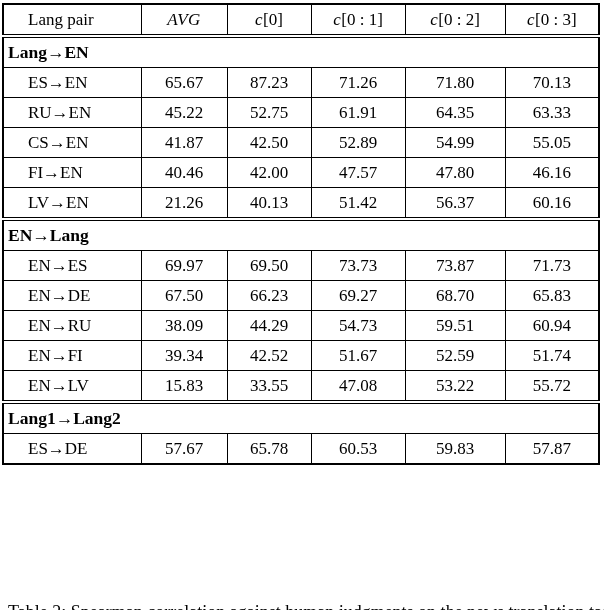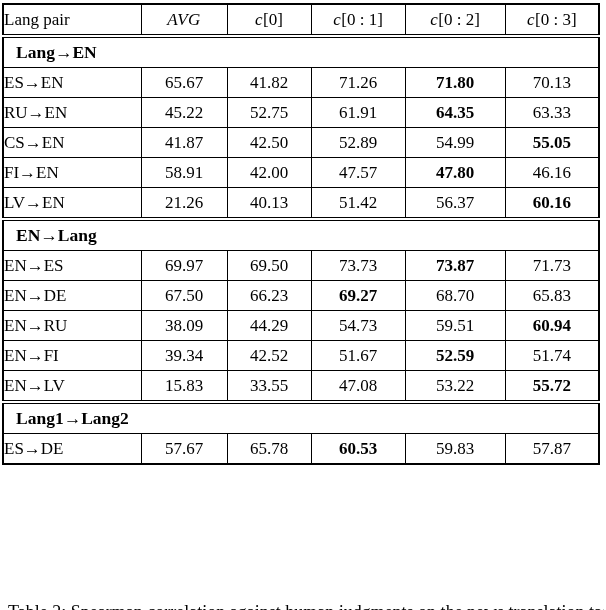--- a/index.html
+++ b/index.html
@@ -30,30 +30,30 @@
     font-size: 17px;
     font-weight: normal;
     text-align: center;
     padding: 0 2px;
     white-space: nowrap;
     overflow: hidden;
   }
   th { border-bottom: 4px double #000000; text-align: center; }
   th.first, td.pair {
     text-align: left;
-    padding-left: 0;
+    padding-left: 24px;
   }
   tr.section-row td {
     text-align: left;
-    padding-left: 12px;
+    padding-left: 4px;
     font-weight: bold;
     font-size: 17.5px;
   }
   tr.section-row.rule-top td { border-top: 4px double #000000; font-family: Liberation Serif, serif; }
-  td.best { font-weight: bold; }
+  td.best { font-weight: normal; }
   .mathvar { font-style: italic; letter-spacing: 0.5px; }
   .caption {
     position: absolute;
     left: 6px;
     top: 597px;
     width: 596px;
     font-size: 18px;
     line-height: 24px;
     white-space: nowrap;
     overflow: hidden;
@@ -82,21 +82,21 @@
           <th><span class="mathvar">c</span>[0 : 3]</th>
         </tr>
     </thead>
     <tbody id="table-body">
         <tr class="section-row">
           <td colspan="6">Lang→EN</td>
         </tr>
         <tr>
           <td class="pair">ES→EN</td>
           <td>65.67</td>
-          <td>41.82</td>
+          <td>87.23</td>
           <td>71.26</td>
           <td class="best">71.80</td>
           <td>70.13</td>
         </tr>
         <tr>
           <td class="pair">RU→EN</td>
           <td>45.22</td>
           <td>52.75</td>
           <td>61.91</td>
           <td class="best">64.35</td>
@@ -105,21 +105,21 @@
         <tr>
           <td class="pair">CS→EN</td>
           <td>41.87</td>
           <td>42.50</td>
           <td>52.89</td>
           <td>54.99</td>
           <td class="best">55.05</td>
         </tr>
         <tr>
           <td class="pair">FI→EN</td>
-          <td>58.91</td>
+          <td>40.46</td>
           <td>42.00</td>
           <td>47.57</td>
           <td class="best">47.80</td>
           <td>46.16</td>
         </tr>
         <tr>
           <td class="pair">LV→EN</td>
           <td>21.26</td>
           <td>40.13</td>
           <td>51.42</td>

